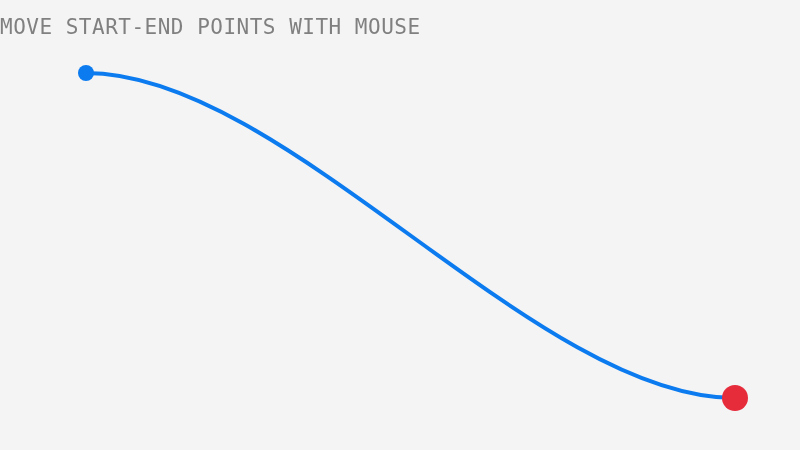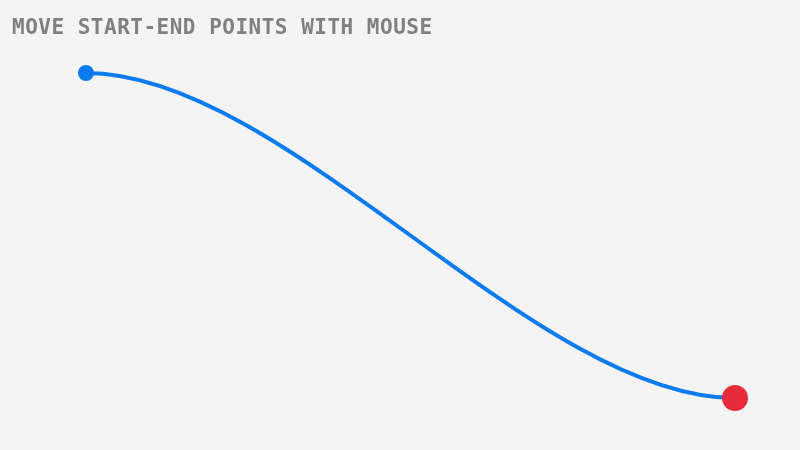--- a/index.html
+++ b/index.html
@@ -20,29 +20,29 @@
   }
   #canvas-stage {
     position: absolute;
     left: 0;
     top: 0;
     width: 800px;
     height: 450px;
   }
   #title {
     position: absolute;
-    left: 12px;
+    left: 0;
     top: 14px;
     font-family: "DejaVu Sans Mono", "Liberation Mono", monospace;
     font-size: 21px;
     line-height: 26px;
     letter-spacing: 0.5px;
     color: #808080;
     white-space: nowrap;
-    font-weight: 700;
+    font-weight: 400;
     -webkit-font-smoothing: none;
     user-select: none;
   }
   svg {
     display: block;
   }
   .handle {
     cursor: pointer;
   }
 </style>

